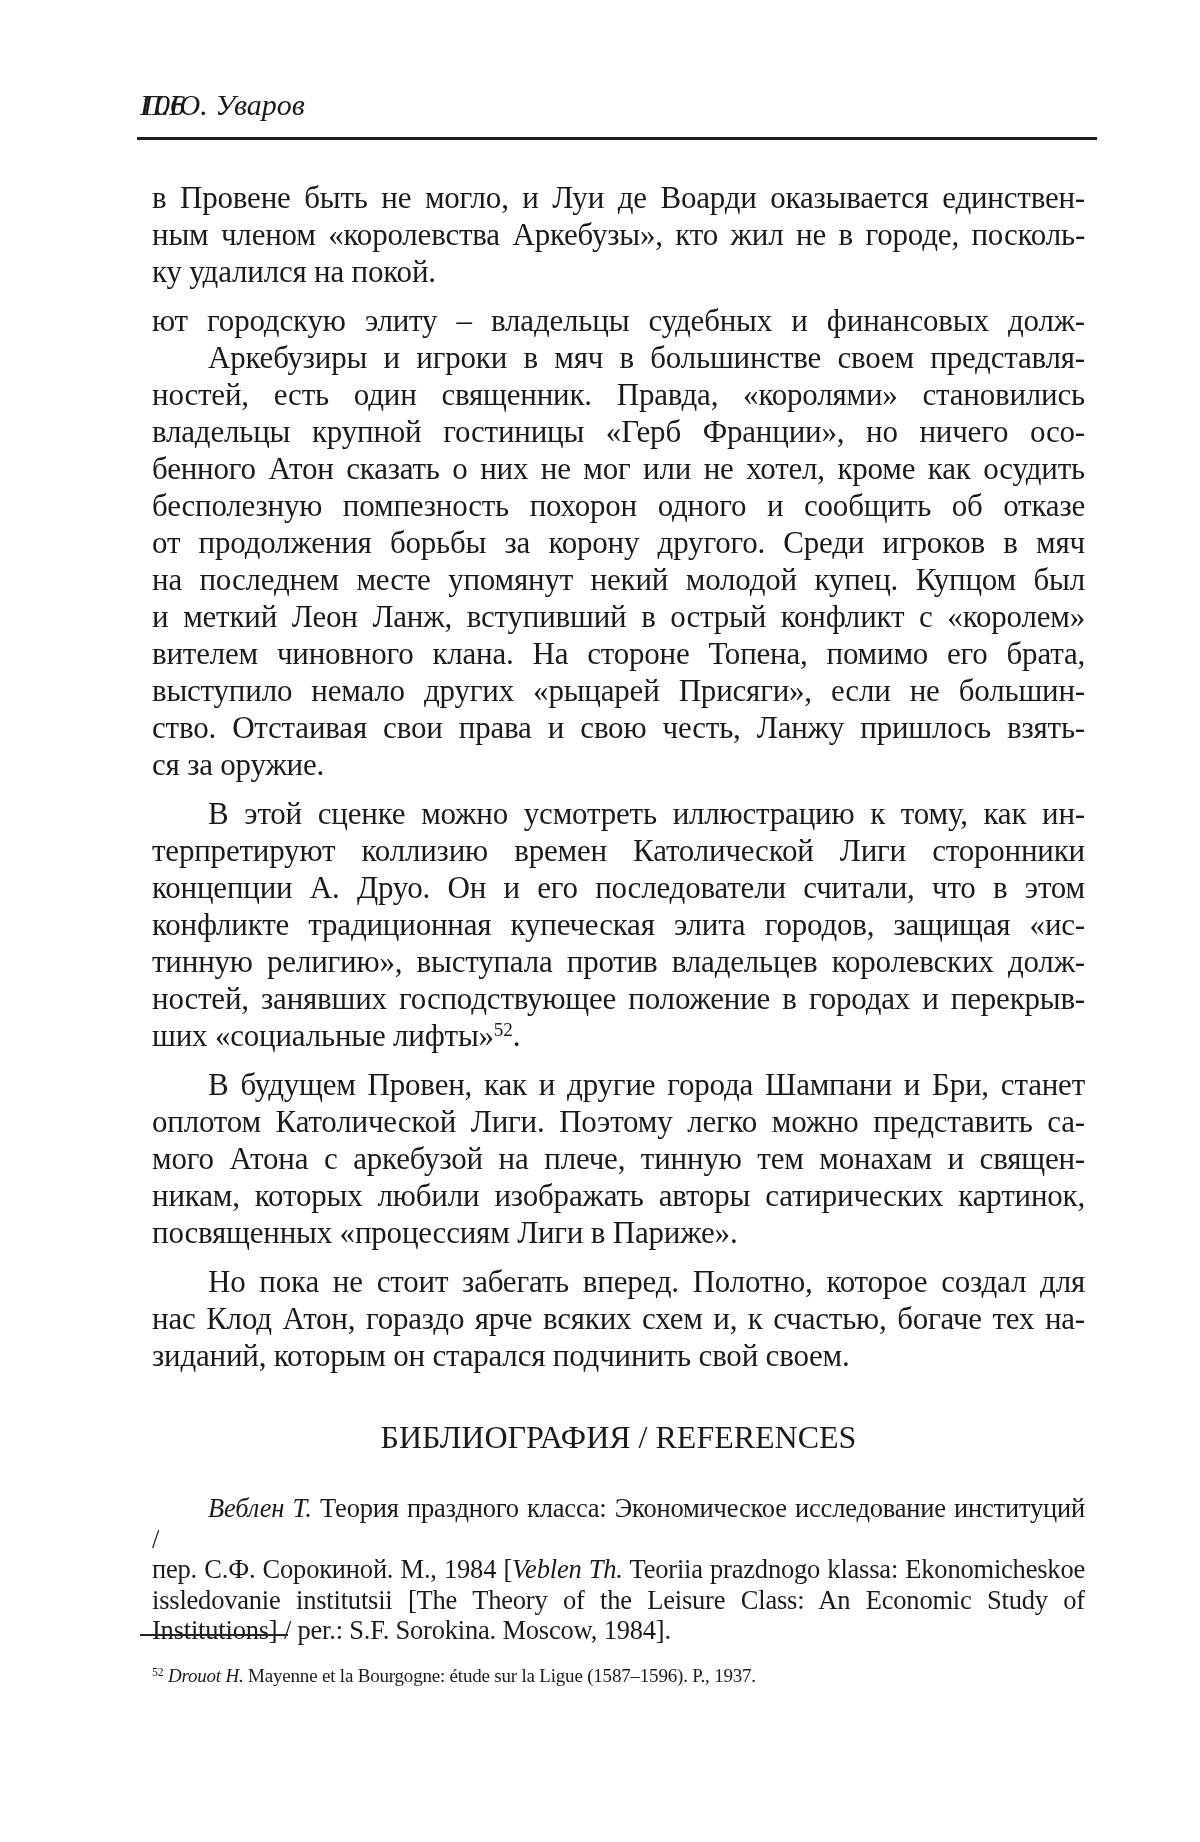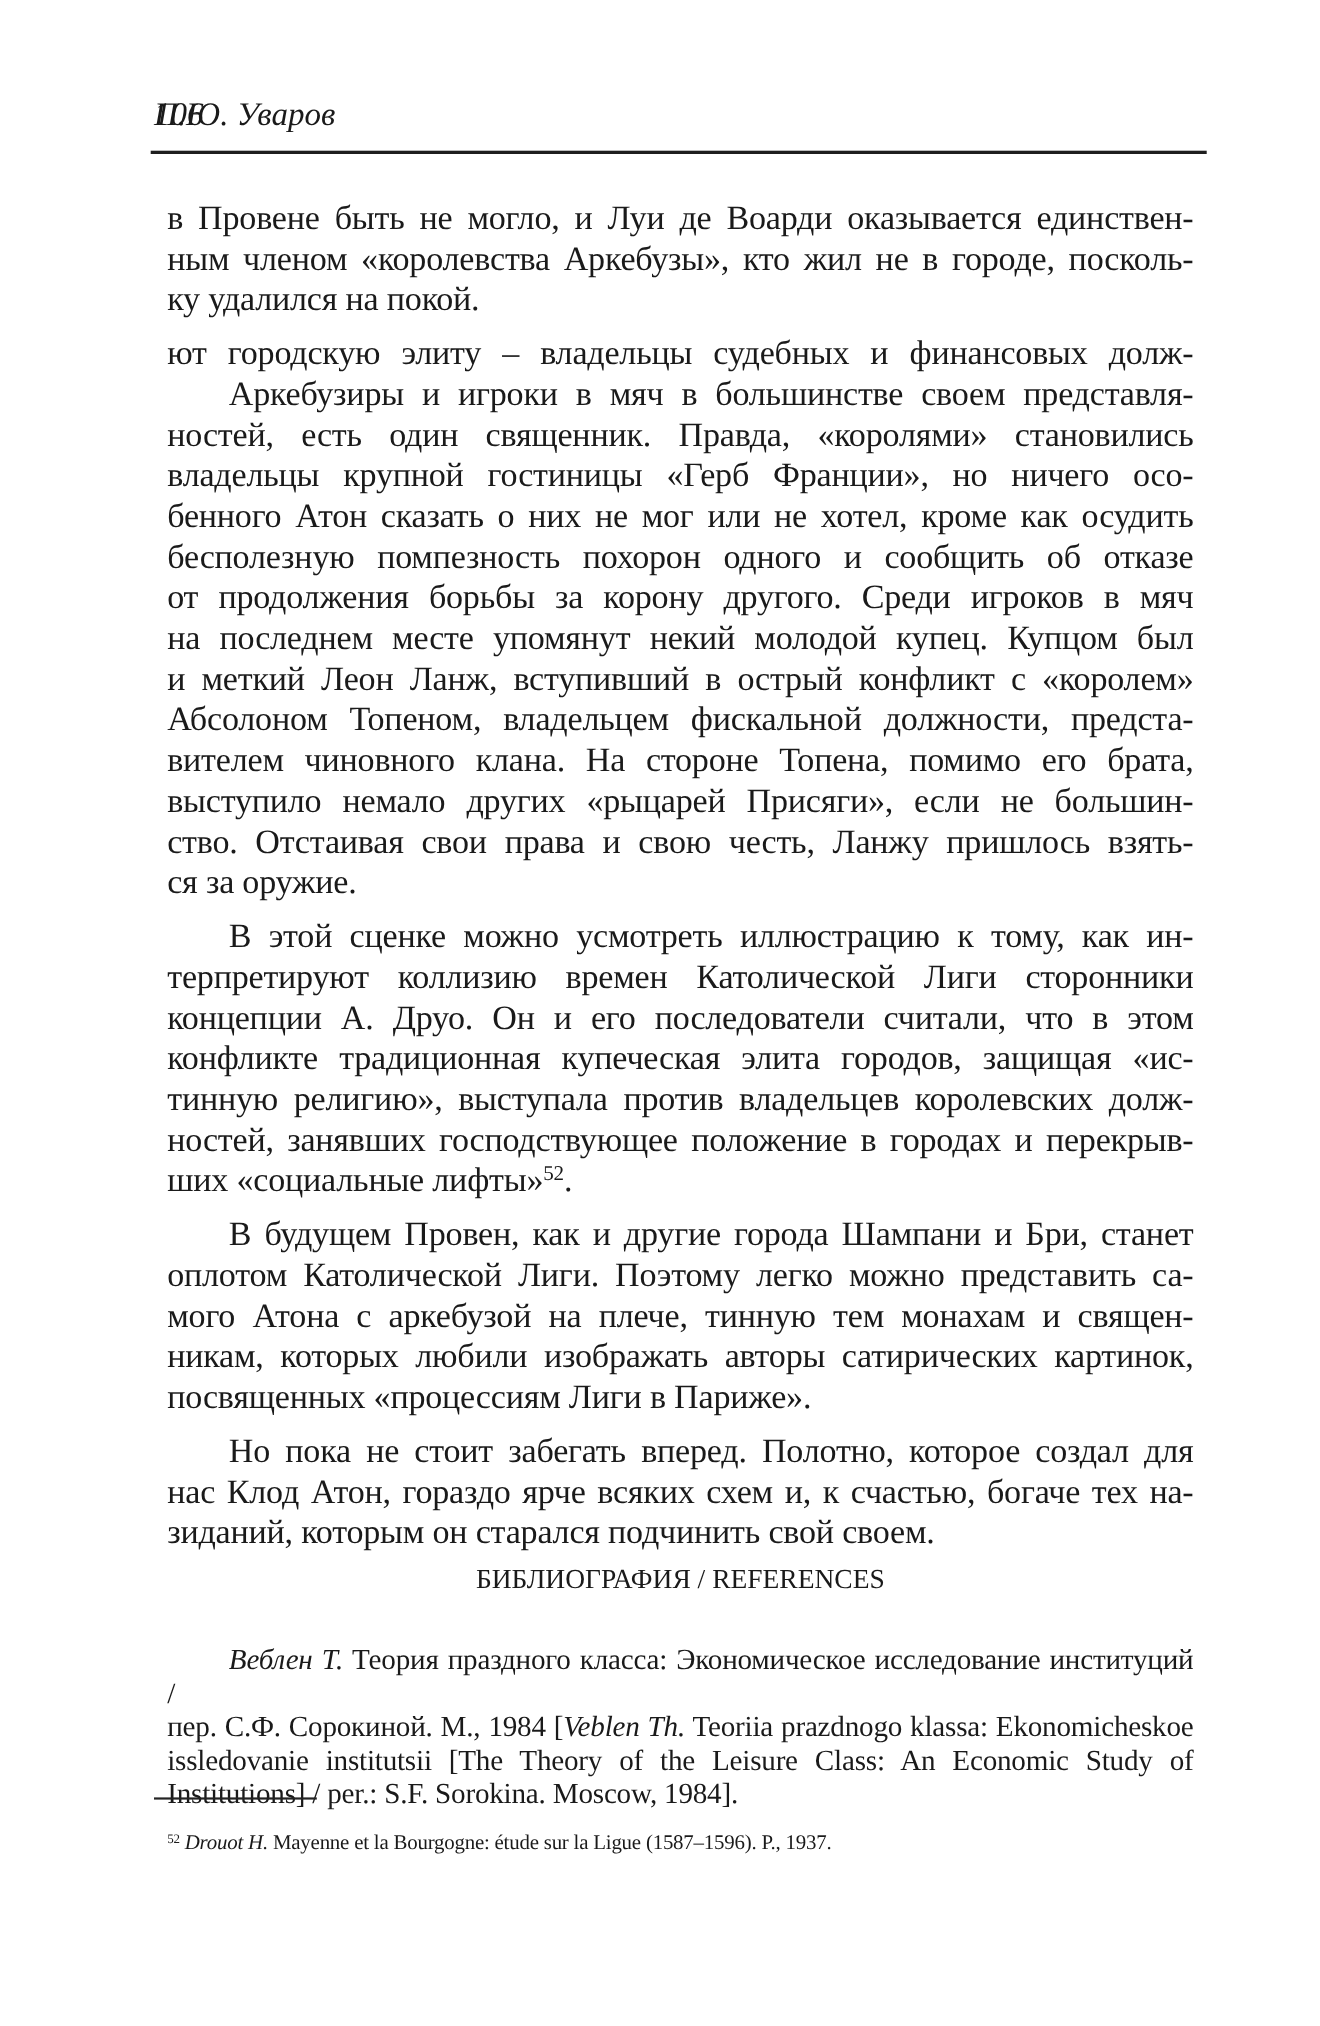--- a/index.html
+++ b/index.html
@@ -15,21 +15,21 @@
   .header-rule{position:absolute;left:137px;top:137px;width:960px;height:3px;background:#1e1e1e;}
 
   .body-text{position:absolute;left:140px;top:167px;width:957px;
     font-size:31px;line-height:37px;letter-spacing:-0.2px;}
   .paragraph{margin:12px;}
   .line{text-align:justify;text-align-last:justify;}
   .line.last{text-align-last:left;}
   .line.indent{text-indent:56px;}
 
   .bib-heading{position:absolute;left:140px;top:1420px;width:957px;
-    text-align:center;font-size:25px;line-height:34px;}
+    text-align:center;font-size:32px;line-height:34px;}
 
   .bib-entries{position:absolute;left:140px;top:1481px;width:957px;
     font-size:26.5px;line-height:30.6px;letter-spacing:-0.2px;}
 
   .footnote-rule{position:absolute;left:140px;top:1634px;width:148px;height:2px;background:#242424;}
   .footnote{position:absolute;left:140px;top:1648px;width:957px;
     font-size:19px;line-height:31px;letter-spacing:-0.2px;}
 
   sup{font-size:0.62em;line-height:0;vertical-align:baseline;position:relative;top:-0.5em;}
 </style>
@@ -54,21 +54,20 @@
       <div class="paragraph">
         <div class="line"><span>ют городскую элиту – владельцы судебных и финансовых долж-</span></div>
         <div class="line indent"><span>Аркебузиры и игроки в мяч в большинстве своем представля-</span></div>
         <div class="line"><span>ностей, есть один священник. Правда, «королями» становились</span></div>
         <div class="line"><span>владельцы крупной гостиницы «Герб Франции», но ничего осо-</span></div>
         <div class="line"><span>бенного Атон сказать о них не мог или не хотел, кроме как осудить</span></div>
         <div class="line"><span>бесполезную помпезность похорон одного и сообщить об отказе</span></div>
         <div class="line"><span>от продолжения борьбы за корону другого. Среди игроков в мяч</span></div>
         <div class="line"><span>на последнем месте упомянут некий молодой купец. Купцом был</span></div>
         <div class="line"><span>и меткий Леон Ланж, вступивший в острый конфликт с «королем»</span></div>
-        <div class="line"><span>Абсолоном Топеном, владельцем фискальной должности, предста-</span></div>
         <div class="line"><span>вителем чиновного клана. На стороне Топена, помимо его брата,</span></div>
         <div class="line"><span>выступило немало других «рыцарей Присяги», если не большин-</span></div>
         <div class="line"><span>ство. Отстаивая свои права и свою честь, Ланжу пришлось взять-</span></div>
         <div class="line last"><span>ся за оружие.</span></div>
       </div>
       <div class="paragraph">
         <div class="line indent"><span>В этой сценке можно усмотреть иллюстрацию к тому, как ин-</span></div>
         <div class="line"><span>терпретируют коллизию времен Католической Лиги сторонники</span></div>
         <div class="line"><span>концепции А. Друо. Он и его последователи считали, что в этом</span></div>
         <div class="line"><span>конфликте традиционная купеческая элита городов, защищая «ис-</span></div>

